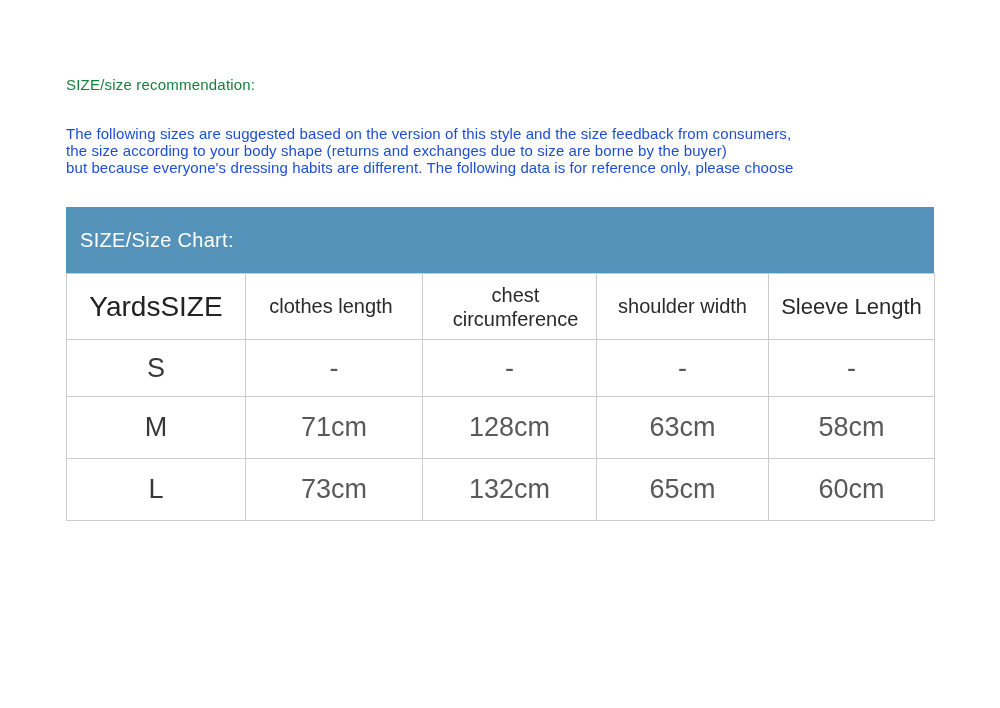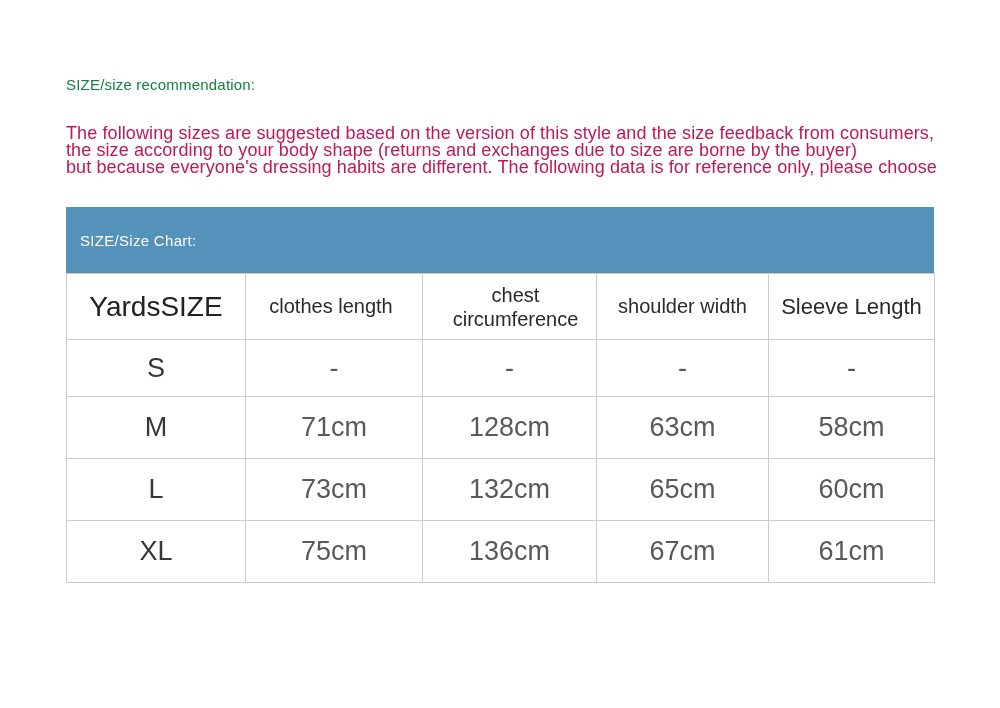--- a/index.html
+++ b/index.html
@@ -20,40 +20,40 @@
     font-size: 15px;
     color: #15803d;
     letter-spacing: 0.2px;
   }
 
   .description {
     position: absolute;
     left: 66px;
     top: 125px;
     width: 872px;
-    font-size: 18px;
+    font-size: 15px;
     line-height: 17px;
-    color: #be185d;
+    color: #1d4ed8;
     letter-spacing: 0.1px;
   }
 
   .banner {
     position: absolute;
     left: 66px;
     top: 207px;
     width: 868px;
     height: 66px;
     background: #5492ba;
     display: flex;
     align-items: center;
     padding-left: 14px;
   }
   .banner .banner-text {
     color: #ffffff;
-    font-size: 15px;
+    font-size: 20px;
     letter-spacing: 0.3px;
   }
 
   table.size-table {
     position: absolute;
     left: 66px;
     top: 273px;
     width: 868px;
     border-collapse: collapse;
     table-layout: fixed;
@@ -130,21 +130,14 @@
       <td>63cm</td>
       <td>58cm</td>
     </tr>
     <tr class="data-row">
       <td class="size-cell">L</td>
       <td>73cm</td>
       <td>132cm</td>
       <td>65cm</td>
       <td>60cm</td>
     </tr>
-    <tr class="data-row">
-      <td class="size-cell">XL</td>
-      <td>75cm</td>
-      <td>136cm</td>
-      <td>67cm</td>
-      <td>61cm</td>
-    </tr>
   </tbody>
 </table>
 
 </body></html>

